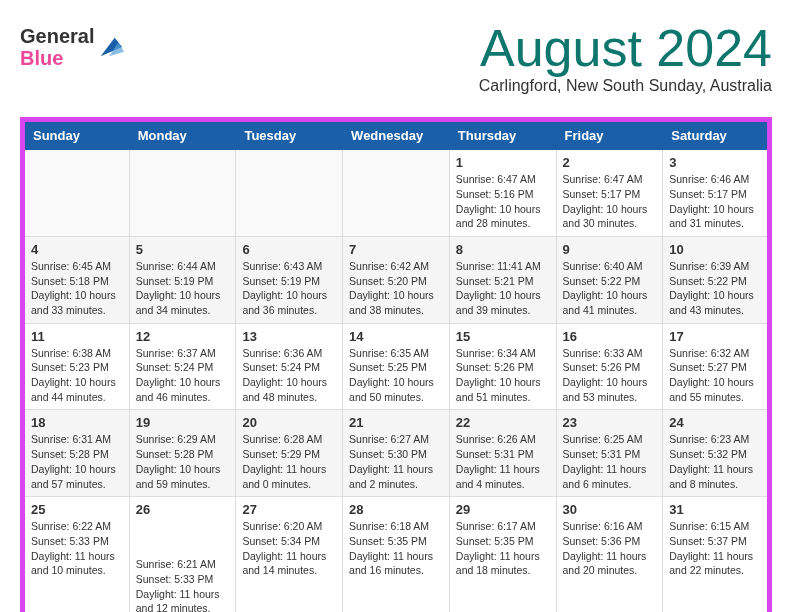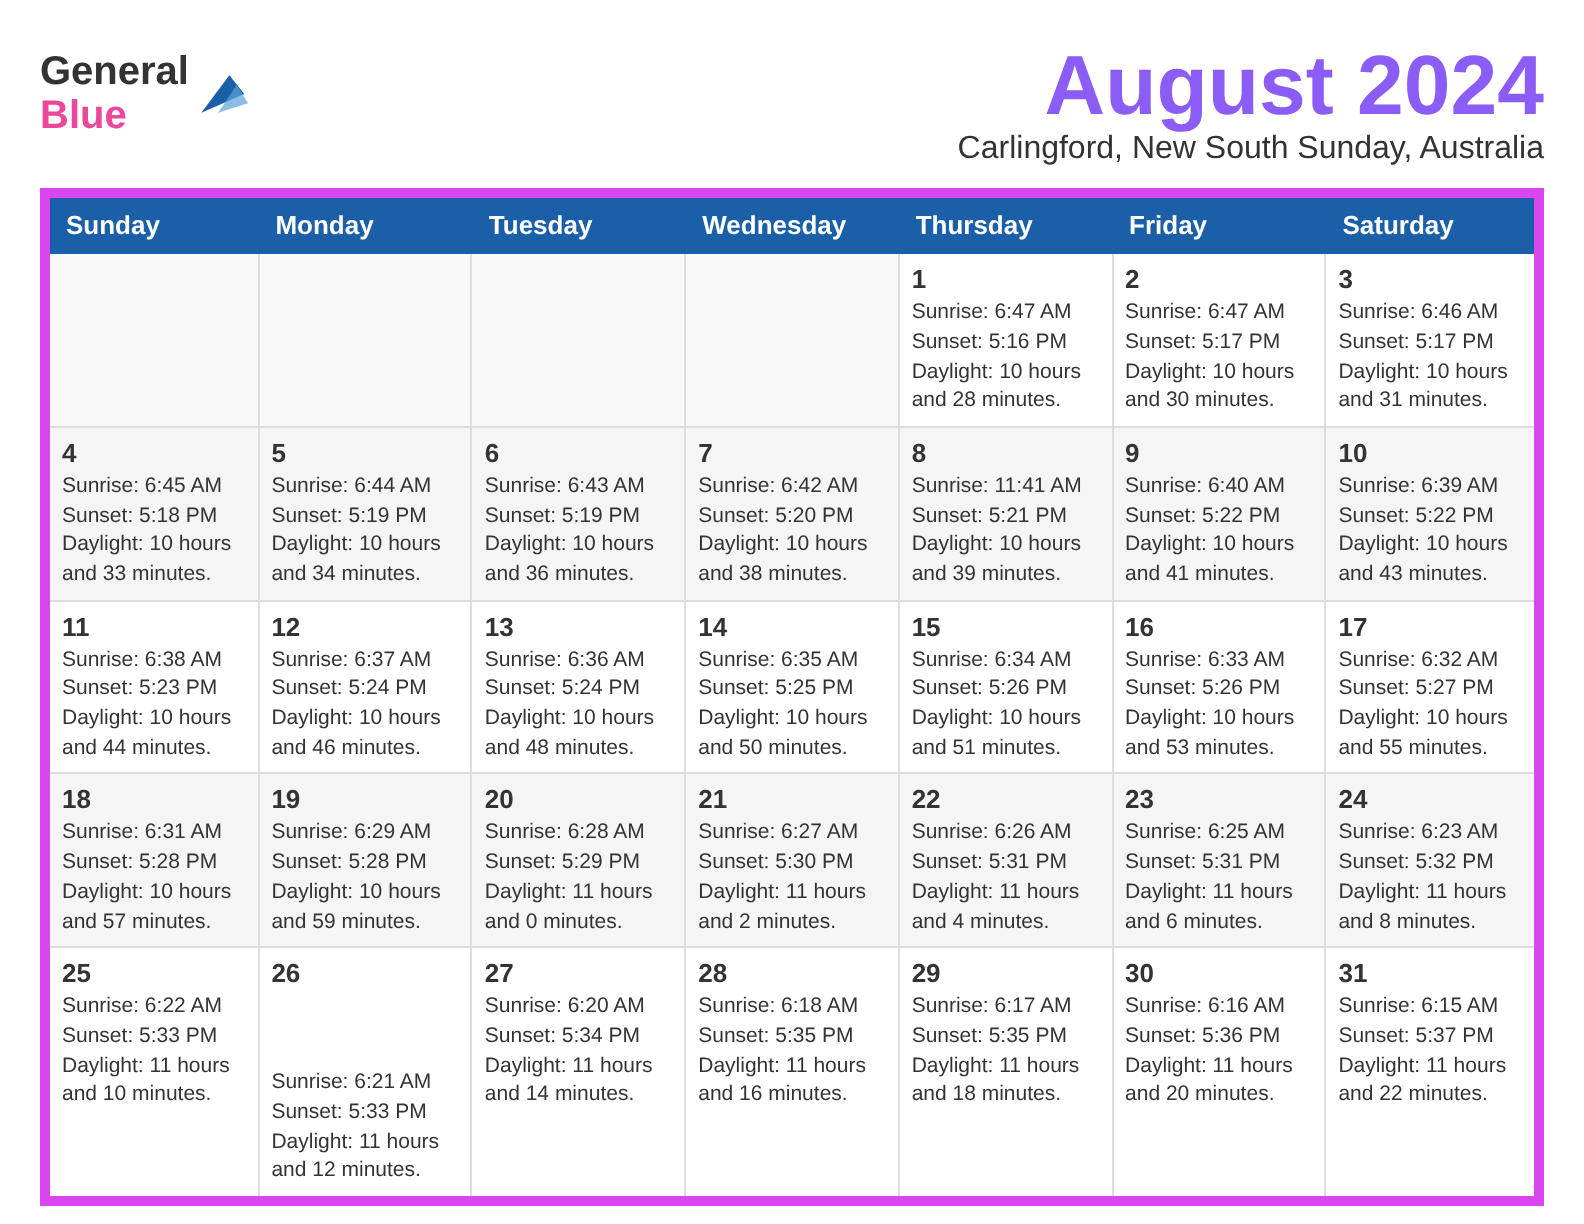--- a/index.html
+++ b/index.html
@@ -7,21 +7,21 @@
       font-family: Arial, sans-serif;
       background: #fff;
       width: 792px;
       min-height: 612px;
       padding: 20px;
     }
     .header {
       display: flex;
       align-items: flex-start;
       justify-content: space-between;
-      margin-bottom: 10px;
+      margin-bottom: 22px;
     }
     .logo {
       display: flex;
       align-items: center;
       margin-top: 5px;
     }
     .logo-text {
       font-size: 20px;
       font-weight: bold;
       line-height: 1.1;
@@ -30,23 +30,23 @@
     .logo-blue { color: #ec4899; }
     .logo-icon {
       width: 28px;
       height: 28px;
       margin-left: 2px;
     }
     .title-section {
       text-align: right;
     }
     .month-year {
-      font-size: 42px;
-      font-weight: bold;
-      color: #8b5cf6;
+      font-size: 52px;
+      font-weight: normal;
+      color: #0f766e;
       line-height: 1.1;
     }
     .location {
       font-size: 16px;
       color: #333;
     }
     .calendar {
       width: 100%;
       border-collapse: collapse;
       border: 5px solid #d946ef;

